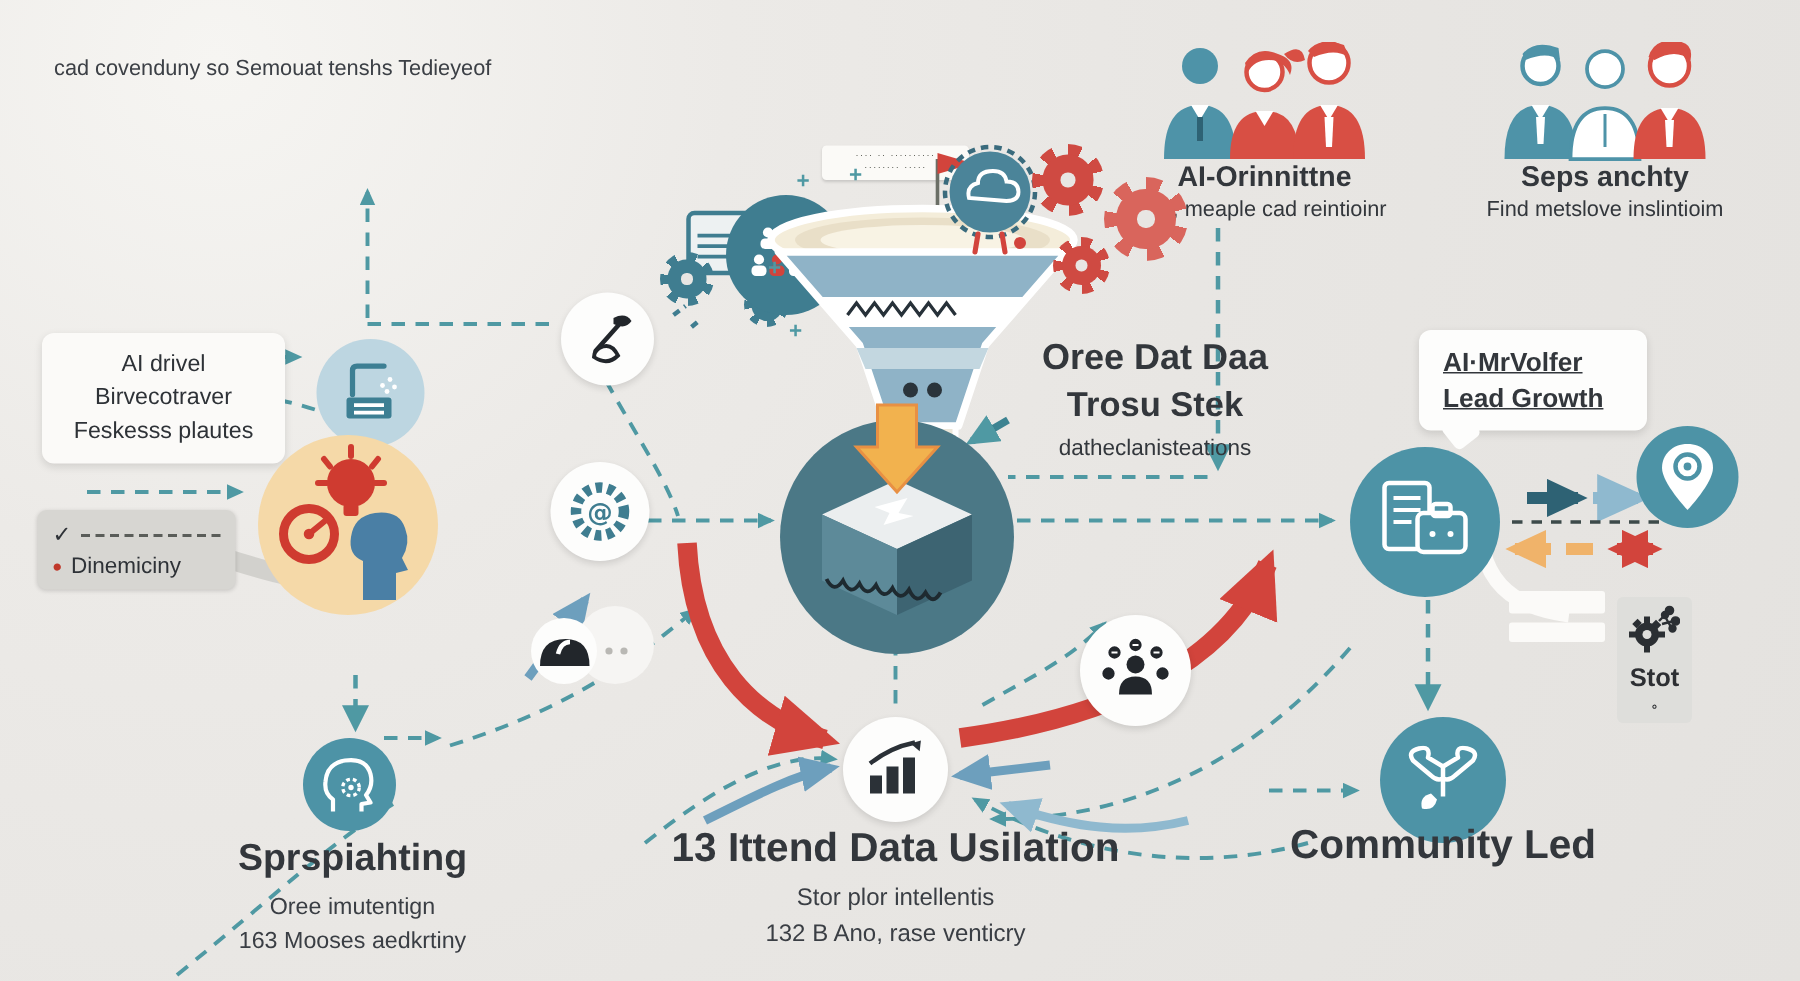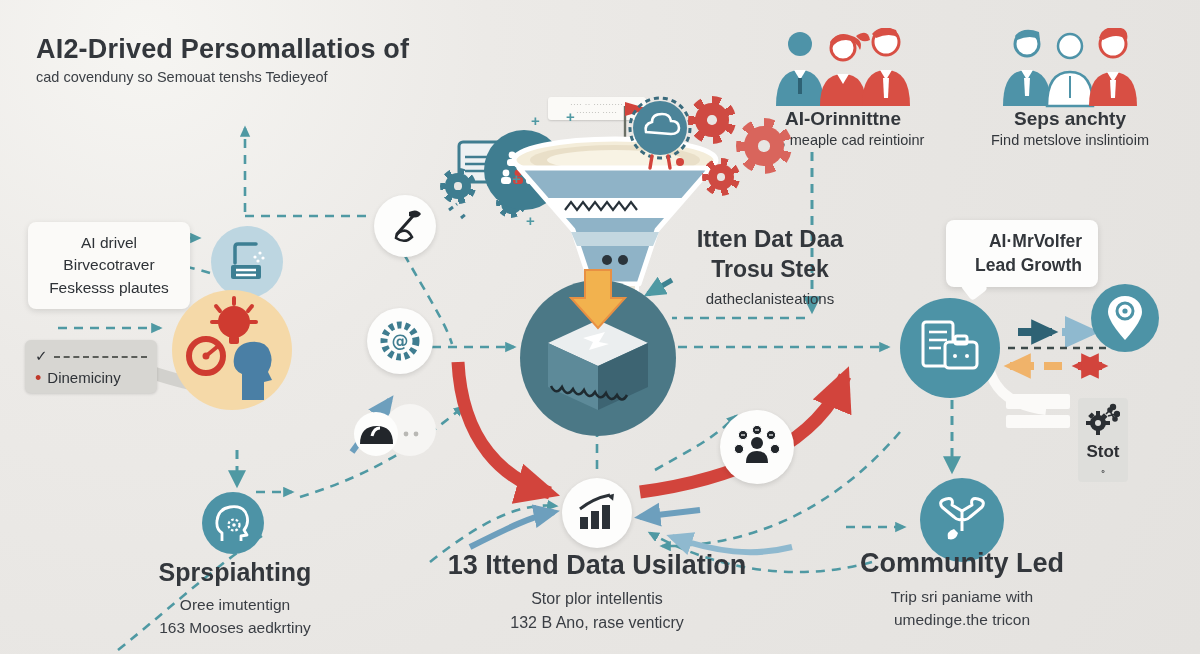--- a/index.html
+++ b/index.html
@@ -33,21 +33,21 @@
   
   .gear{position:absolute;border-radius:50%;
     background:repeating-conic-gradient(var(--c) 0 24deg, transparent 24deg 51.4deg);}
   .gear::before{content:"";position:absolute;inset:15%;border-radius:50%;background:var(--c);}
   .gear::after{content:"";position:absolute;inset:40%;border-radius:50%;background:var(--hole,#e8e6e3);}
   
   .flowhead{font-size:24px;font-weight:bold;}
   .flowsub{font-size:23px;font-weight:bold;margin-top:3px;}
   .flowbody{font-size:15px;margin-top:5px;line-height:1.4;}
   .bubble{background:#fdfdfc;border-radius:8px;box-shadow:0 2px 6px rgba(0,0,0,.12);
-    padding:10px 16px;font-size:17.5px;font-weight:bold;text-align:right;line-height:1.35;}
+    padding:10px 16px;font-size:17.5px;font-weight:bold;text-align:left;line-height:1.35;text-decoration:underline;}
   .bubble::after{content:"";position:absolute;left:18px;bottom:-10px;width:20px;height:20px;
     background:#fdfdfc;border-radius:4px;transform:rotate(52deg);}
   .sechead{font-size:25px;font-weight:bold;}
   .secbody{font-size:15.5px;margin-top:6px;line-height:1.5;color:#3a3e44;}
   .micro{background:#fbfaf7;border-radius:3px;box-shadow:0 1px 2px rgba(0,0,0,.15);
     font-size:6px;line-height:1.4;color:#4a4d45;padding:3px 5px;text-align:center;letter-spacing:1px;}
   .plus{position:absolute;color:#4f99a3;font-size:15px;font-weight:bold;}
   .stotchip{background:#dededb;border-radius:4px;display:flex;align-items:center;gap:6px;
     padding:4px 8px;font-size:17px;color:#2d2f33;font-weight:bold;}
   .whitebar{position:absolute;background:#fbfaf8;border-radius:2px;}
@@ -121,21 +121,20 @@
       <path d="M1018,332 L1052,332" stroke="#2e6274" stroke-width="8" marker-end="url(#mD)"></path>
       <path d="M1062,332 L1092,332" stroke="#8fb9cf" stroke-width="8" marker-end="url(#mBL)"></path>
       <path d="M1008,348 L1108,348" stroke="#3d4a4a" stroke-width="2.4" stroke-dasharray="7 6"></path>
       <path d="M1034,366 L1010,366" stroke="#f0b36a" stroke-width="8" marker-end="url(#mO)"></path>
       <path d="M1044,366 L1062,366" stroke="#f0b36a" stroke-width="8"></path>
       <path d="M1078,366 L1102,366" stroke="#d2443c" stroke-width="8" marker-start="url(#mRS)" marker-end="url(#mR)"></path>
     </g>
   </svg>
 
   <div class="abs txt" style="left:36px;top:34px;width:400px;">
-    <div class="h1">AI2-Drived Persomallatios of</div>
     <div class="sub1">cad covenduny so Semouat tenshs Tedieyeof</div>
   </div>
 
   <div class="abs" style="left:768px;top:28px;width:150px;">
     <svg width="150" height="80" viewBox="0 0 150 80">
       <g>
         <circle cx="32" cy="16" r="12" fill="#4e93a8"></circle>
         <path d="M8,78 Q8,42 32,42 Q56,42 56,78 Z" fill="#4e93a8"></path>
         <path d="M26,42 L32,52 L38,42 Z" fill="#fff"></path>
           <rect x="30" y="50" width="4" height="16" fill="#2e6274"></rect>
@@ -368,21 +367,21 @@
       <circle cx="72" cy="30" r="26" fill="#f6f5f3"></circle>
       <circle cx="38" cy="34" r="22" fill="#fdfdfc"></circle>
       <path d="M22,44 q0,-18 17,-18 q16,0 16,18 Z" fill="#22262b"></path>
       <path d="M34,36 q2,-8 8,-8" stroke="#fff" stroke-width="3" fill="none"></path>
       <circle cx="68" cy="34" r="2.4" fill="#b9b8b4"></circle>
       <circle cx="78" cy="34" r="2.4" fill="#b9b8b4"></circle>
     </svg>
   </div>
 
   <div class="abs txt center" style="left:650px;top:225px;width:240px;">
-    <div class="flowhead">Itten Dat Daa</div>
+    <div class="flowhead">Oree Dat Daa</div>
     <div class="flowsub">Trosu Stek</div>
     <div class="flowbody">
       <div>datheclanisteations</div>
     </div>
   </div>
 
   <div class="abs bubble txt" style="left:946px;top:220px;width:120px;">
     <div>AI·MrVolfer</div>
     <div>Lead Growth</div>
   </div>
@@ -489,19 +488,15 @@
 
   <div class="circle c-teal" style="left:920px;top:478px;width:84px;height:84px;">
     <svg width="52" height="46" viewBox="0 0 52 46">
       <path d="M6,10 Q2,4 10,2 Q18,0 16,8 L26,14 L36,8 Q34,0 42,2 Q50,4 46,10 L34,20 Q30,24 26,22 Q22,24 18,20 Z" fill="none" stroke="#fff" stroke-width="3" stroke-linejoin="round"></path>
       <line x1="26" y1="14" x2="26" y2="34" stroke="#fff" stroke-width="3"></line>
       <path d="M18,32 q-8,2 -6,10 q8,2 10,-6 Z" fill="#fff"></path>
     </svg>
   </div>
   <div class="abs txt center" style="left:812px;top:548px;width:300px;">
     <div class="sechead" style="font-size:27px;">Community Led</div>
-    <div class="secbody">
-      <div>Trip sri paniame with</div>
-      <div>umedinge.the tricon</div>
-    </div>
   </div>
 
 </div>
 
 </body></html>

